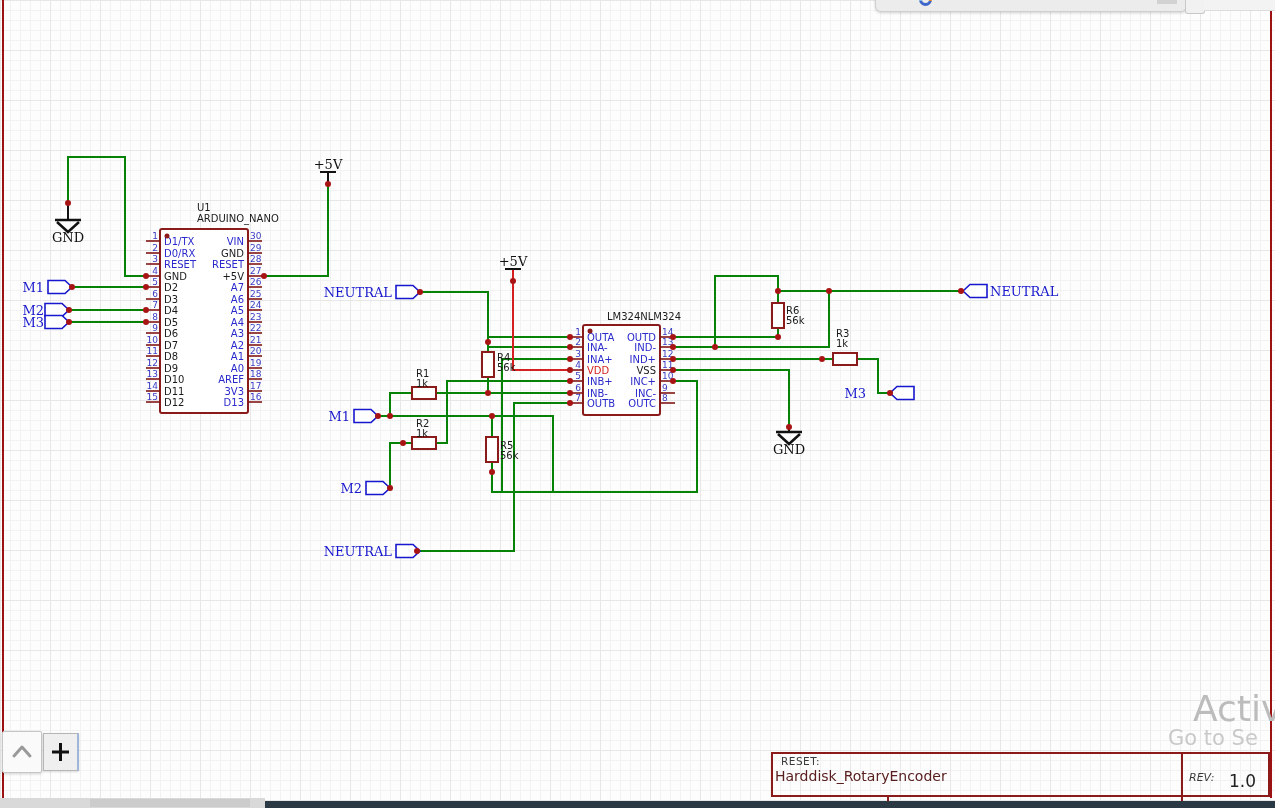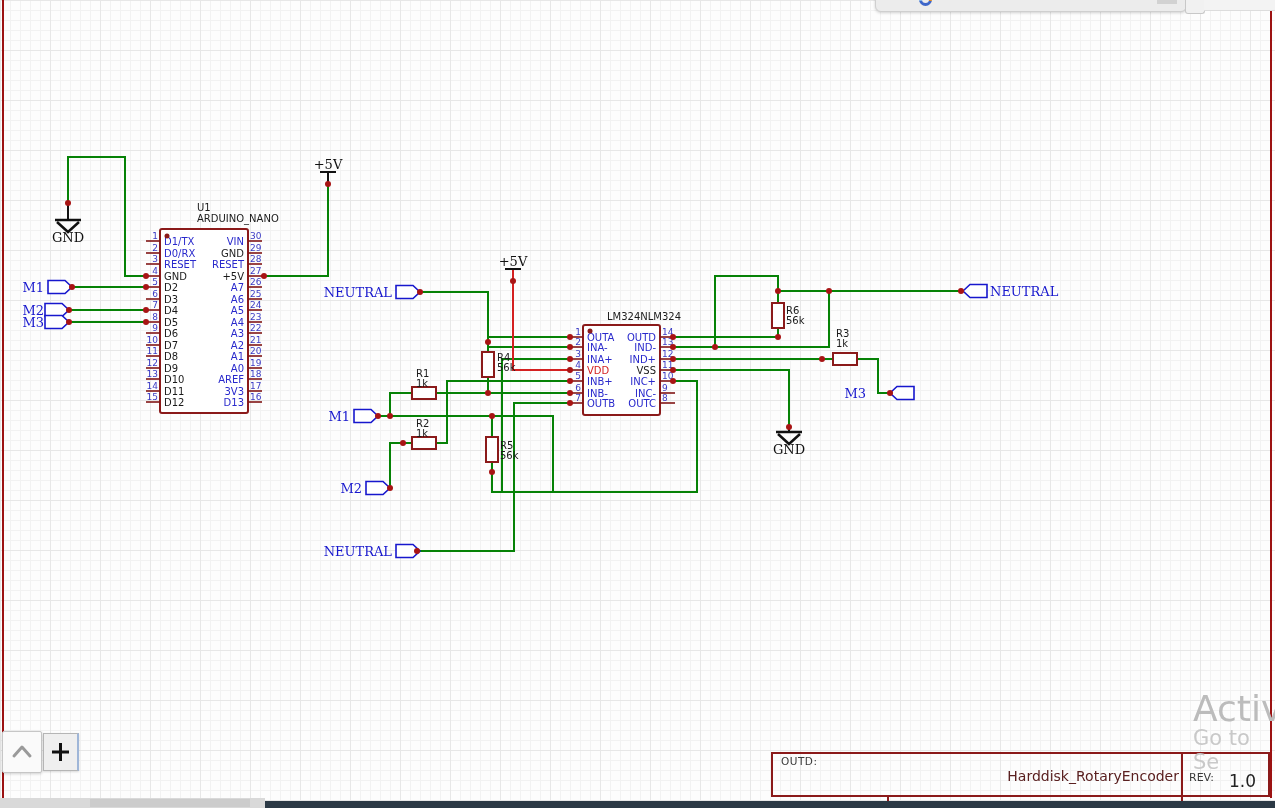--- a/index.html
+++ b/index.html
@@ -17,27 +17,27 @@
   .abs{position:absolute;}
   
   #sheet-border-left{left:2px;top:0;width:2px;height:798px;background:#9c1212;}
   #sheet-border-right{left:1270px;top:10px;width:2px;height:788px;background:#9c1212;}
   
   #schematic{left:0;top:0;}
   
   #title-block{left:771px;top:752px;width:499px;height:45px;border:2px solid #8b1a1a;box-sizing:border-box;background:transparent;}
   #title-divider{left:1181px;top:752px;width:2px;height:45px;background:#8b1a1a;}
   #title-label{left:781px;top:755px;font-size:10.5px;color:#3a3a3a;letter-spacing:.5px;}
-  #title-text{left:775px;top:768px;width:404px;text-align:right;font-size:14px;color:#5a2020;}
-  #rev-label{left:1189px;top:771px;font-size:11px;color:#3a3a3a;}
+  #title-text{left:775px;top:768px;width:404px;text-align:left;font-size:14px;color:#5a2020;}
+  #rev-label{left:1189px;top:771px;font-size:11px;color:#3a3a3a;font-style:italic;}
   #rev-value{left:1229px;top:771px;font-size:17px;color:#222;}
   .tb-stub{width:2px;height:4px;background:#8b1a1a;top:797px;}
   
   #watermark-1{left:1193px;top:688px;font-size:36px;color:#bcbcbc;}
-  #watermark-2{left:1193px;top:726px;font-size:21px;color:#c9c9c9;}
+  #watermark-2{left:1168px;top:726px;font-size:21px;color:#c9c9c9;}
   
   #top-popup{left:875px;top:-4px;width:310px;height:14px;background:#ececec;border:1px solid #cfcfcf;border-radius:0 0 6px 6px;box-shadow:0 1px 3px rgba(0,0,0,.18);}
   #top-popup-glyph{left:919px;top:-7px;width:13px;height:13px;border-radius:50%;
      background:conic-gradient(#d98a2b 0 30%, #3e66c9 30% 70%, #7db0e8 70% 100%);}
   #top-popup-glyph::after{content:"";position:absolute;left:3px;top:3px;width:7px;height:7px;border-radius:50%;background:#ececec;}
   #top-popup-inset{left:1157px;top:0;width:20px;height:4px;background:#d2d2d2;}
   #top-tab{left:1185px;top:-2px;width:18px;height:15px;background:#f1f1f1;border:1px solid #c8c8c8;border-top:none;border-radius:0 0 3px 3px;}
   #top-right-box{left:1204px;top:0;width:71px;height:10px;background:#f3f3f3;border-bottom:1px solid #ddd;}
   
   #collapse-button{left:2px;top:731px;width:38px;height:40px;background:#fafafa;border:1px solid #c6c6c6;border-radius:2px;box-shadow:0 1px 3px rgba(0,0,0,.18);cursor:pointer;}
@@ -310,21 +310,21 @@
     <circle cx="789" cy="427" r="3" fill="#a81414"></circle>
     <circle cx="890" cy="393" r="3" fill="#a81414"></circle>
     <circle cx="961" cy="291" r="3" fill="#a81414"></circle>
   </svg>
 
 <div id="sheet-border-left" class="abs"></div>
 <div id="sheet-border-right" class="abs"></div>
 
 <div id="title-block" class="abs"></div>
 <div id="title-divider" class="abs"></div>
-<div id="title-label" class="abs">OUTD:</div>
+<div id="title-label" class="abs">RESET:</div>
 <div id="title-text" class="abs">Harddisk_RotaryEncoder</div>
 <div id="rev-label" class="abs">REV:</div>
 <div id="rev-value" class="abs">1.0</div>
 <div class="abs tb-stub" style="left:887px"></div>
 <div class="abs tb-stub" style="left:1181px"></div>
 
 <div id="watermark-1" class="abs">Activa</div>
 <div id="watermark-2" class="abs">Go to Se</div>
 
 <div id="top-popup" class="abs"></div>

